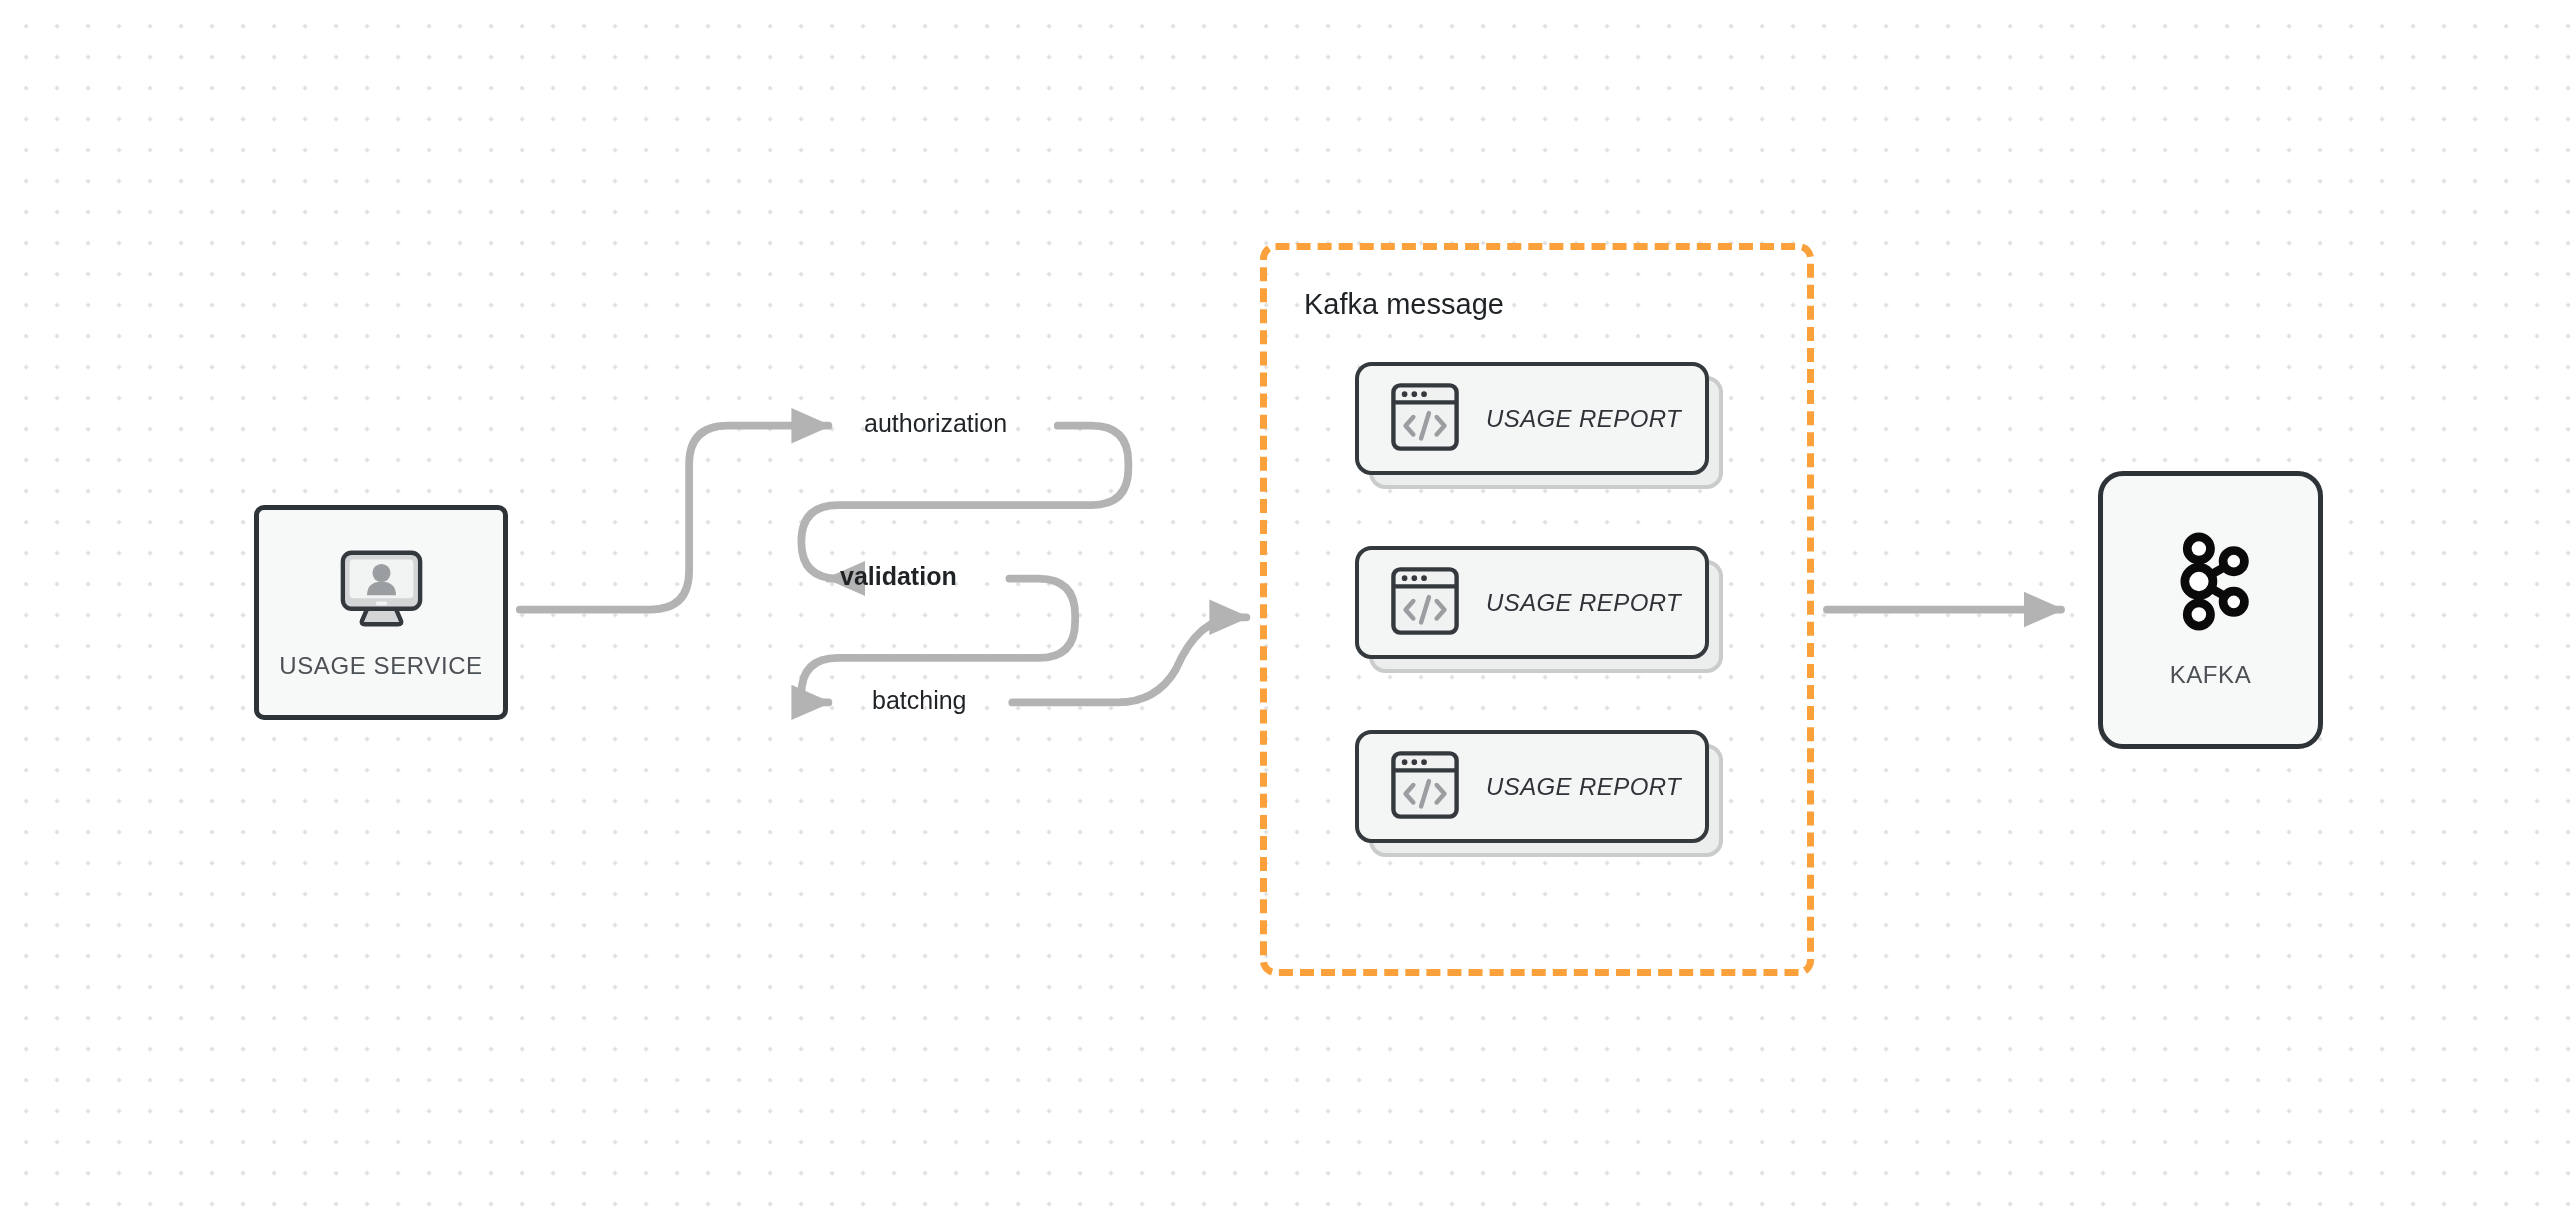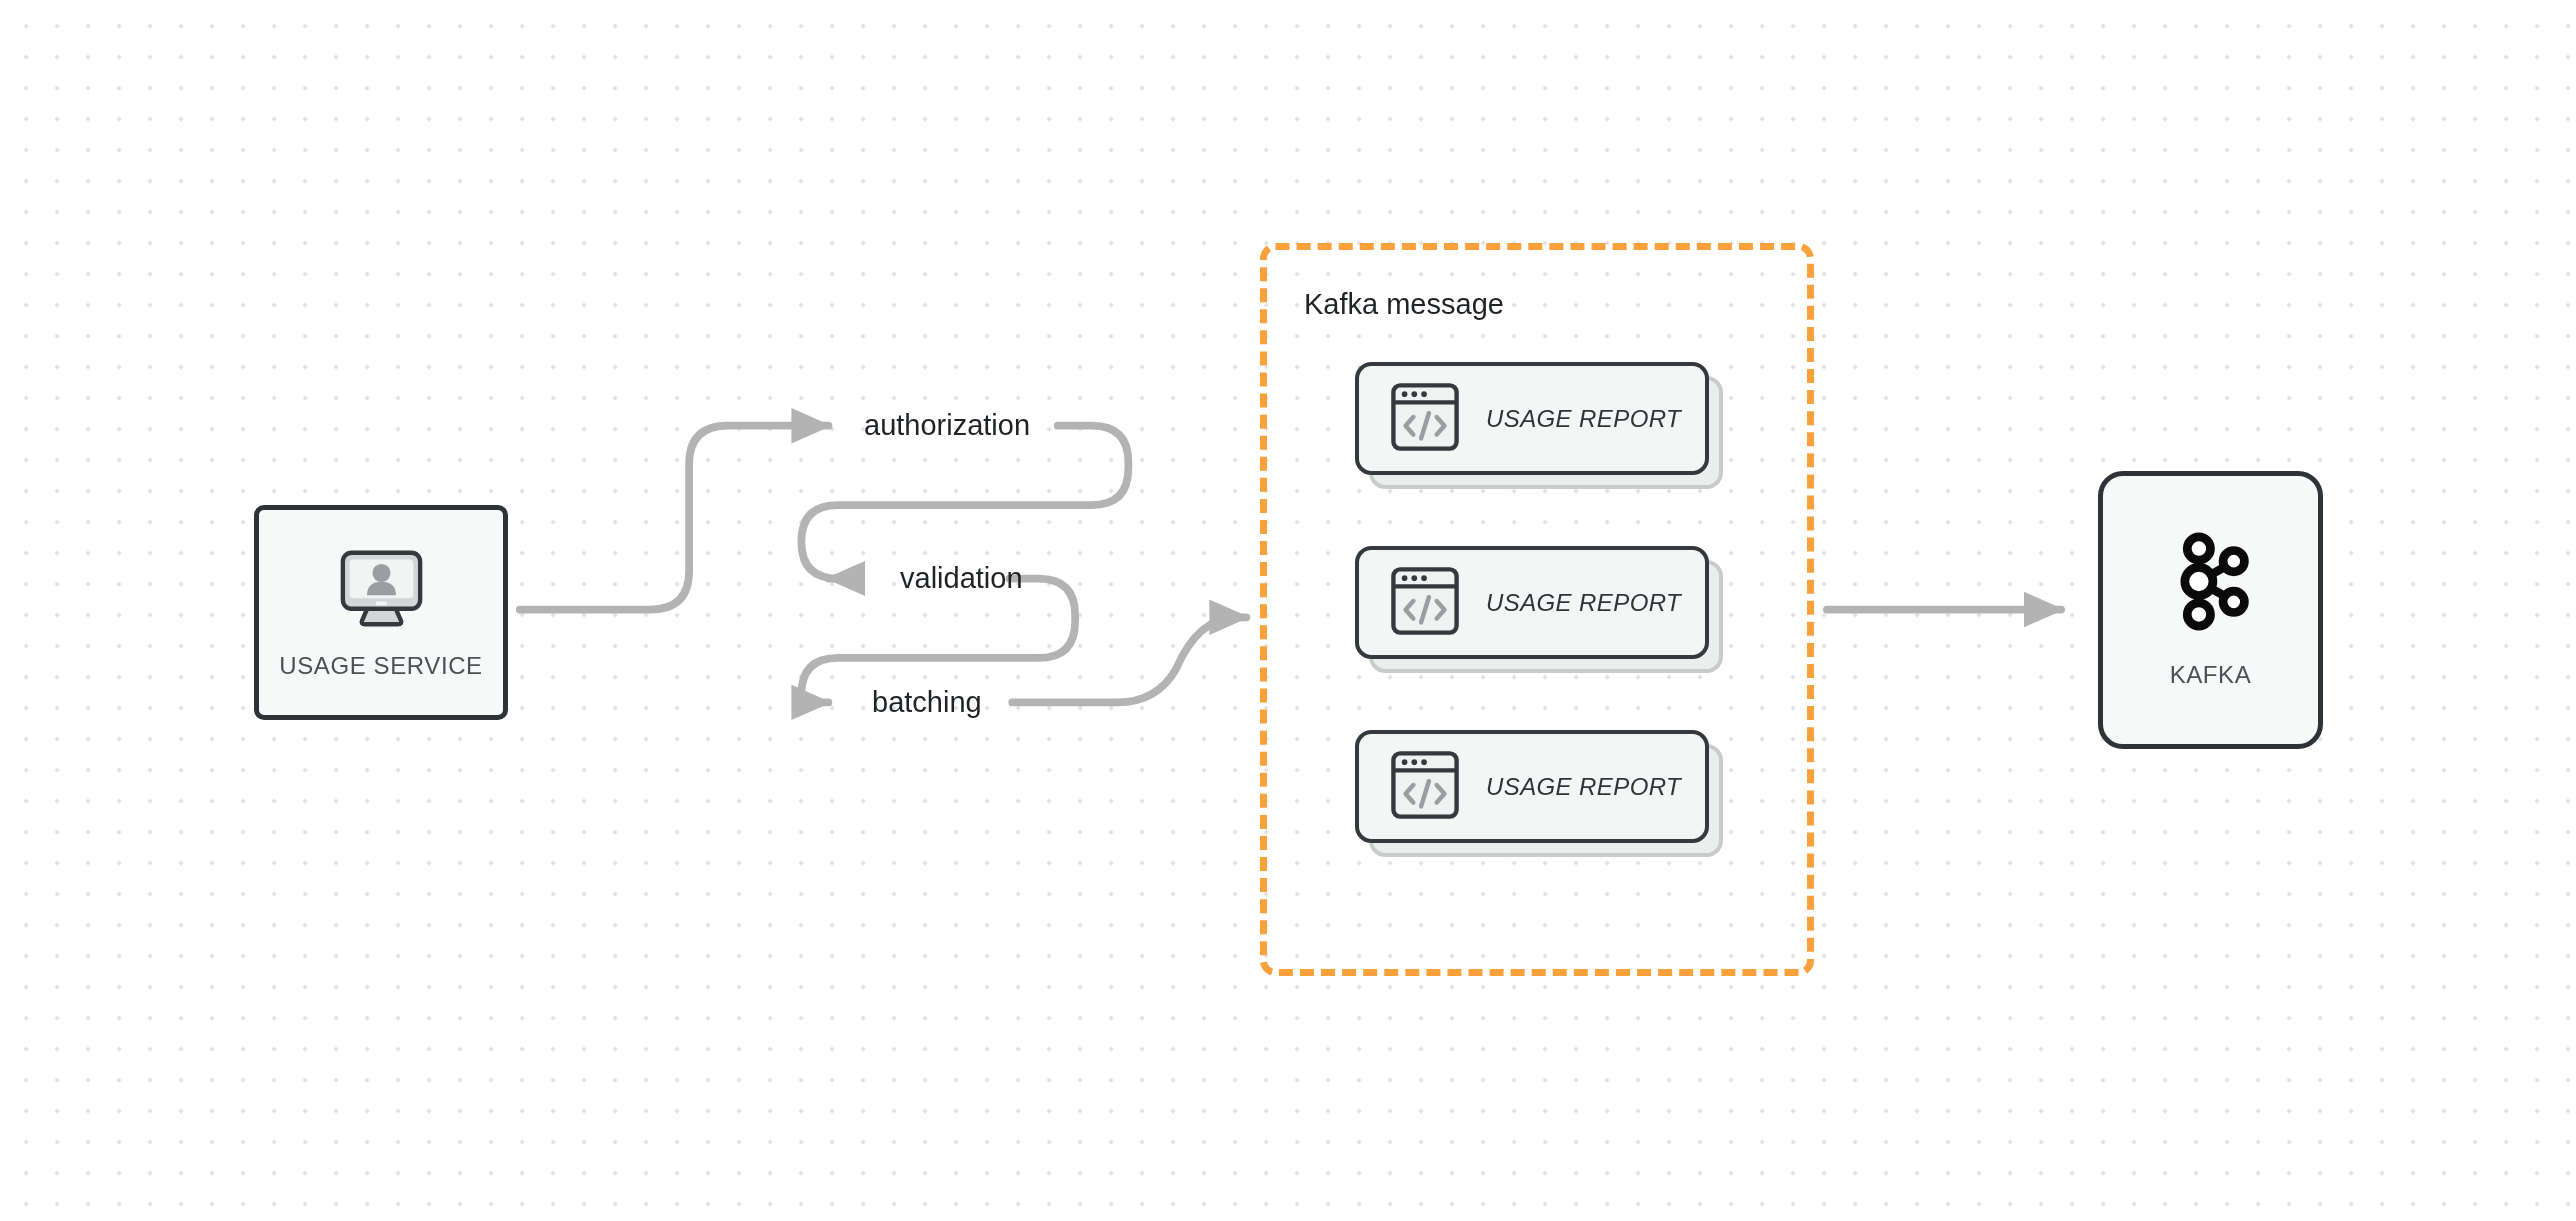--- a/index.html
+++ b/index.html
@@ -60,27 +60,27 @@
     top: 471px;
     width: 225px;
     height: 278px;
     border-radius: 25px;
   }
   #kafka-node .node-label { margin-top: 25px; }
 
   
   .stage-label {
     position: absolute;
-    font-size: 29px;
+    font-size: 25px;
     color: #1f2326;
     white-space: nowrap;
     line-height: 1;
   }
   #stage-authorization { left: 864px; top: 411px; }
-  #stage-validation    { left: 900px; top: 564px; }
+  #stage-validation    { left: 840px; top: 564px; font-weight: bold; }
   #stage-batching      { left: 824px; top: 688px; margin-left: 48px; }
 
   
   #kafka-message-group {
     position: absolute;
     left: 1260px;
     top: 243px;
     width: 554px;
     height: 733px;
     box-sizing: border-box;

